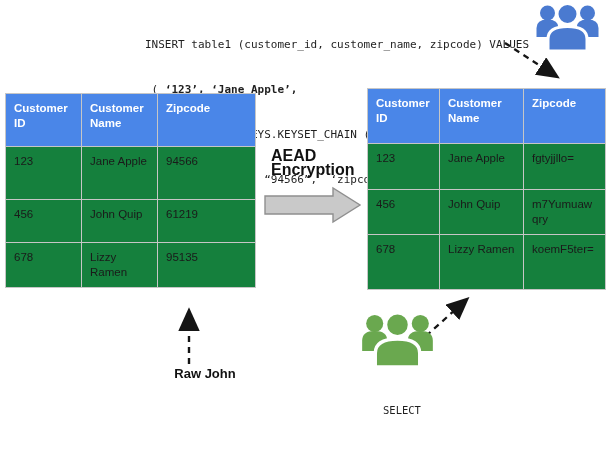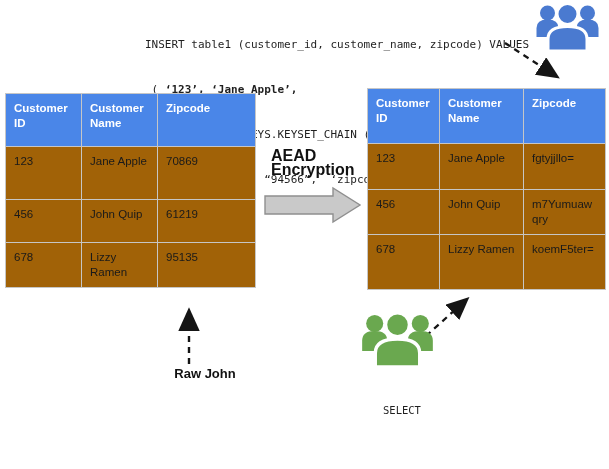--- a/index.html
+++ b/index.html
@@ -9,21 +9,21 @@
   }
   
   .code{
     position:absolute;font-family:"DejaVu Sans Mono",monospace;
     white-space:pre;color:#1f1f1f;
   }
   .code-insert{left:145px;top:7px;font-size:11px;line-height:15px;}
   .code-select{left:383px;top:374px;font-size:10.5px;line-height:14.5px;}
   .code .bold{font-weight:bold;}
   
-  table.dt{border-collapse:collapse;position:absolute;table-layout:fixed;background:#a16207;}
+  table.dt{border-collapse:collapse;position:absolute;table-layout:fixed;background:#15803d;}
   table.dt th,table.dt td{
     border:1px solid #c6c6c6;vertical-align:top;text-align:left;
     padding:7px 8px;font-size:11.5px;line-height:1.3;overflow-wrap:anywhere;
   }
   table.dt th{background:#4a86e8;color:#ffffff;font-weight:bold;}
   .t-left{left:5px;top:93px;width:250px;}
   .t-right{left:367px;top:88px;width:238px;}
   .t-left th{height:38px;}
   .t-left .r1 td{height:38px;}
   .t-left .r2 td{height:28px;}
@@ -83,21 +83,21 @@
       <tr>
         <th>Customer ID</th>
         <th>Customer Name</th>
         <th>Zipcode</th>
       </tr>
     </thead>
     <tbody>
       <tr class="r1">
         <td>123</td>
         <td>Jane Apple</td>
-        <td>70869</td>
+        <td>94566</td>
       </tr>
       <tr class="r2">
         <td>456</td>
         <td>John Quip</td>
         <td>61219</td>
       </tr>
       <tr class="r3">
         <td>678</td>
         <td>Lizzy Ramen</td>
         <td>95135</td>

